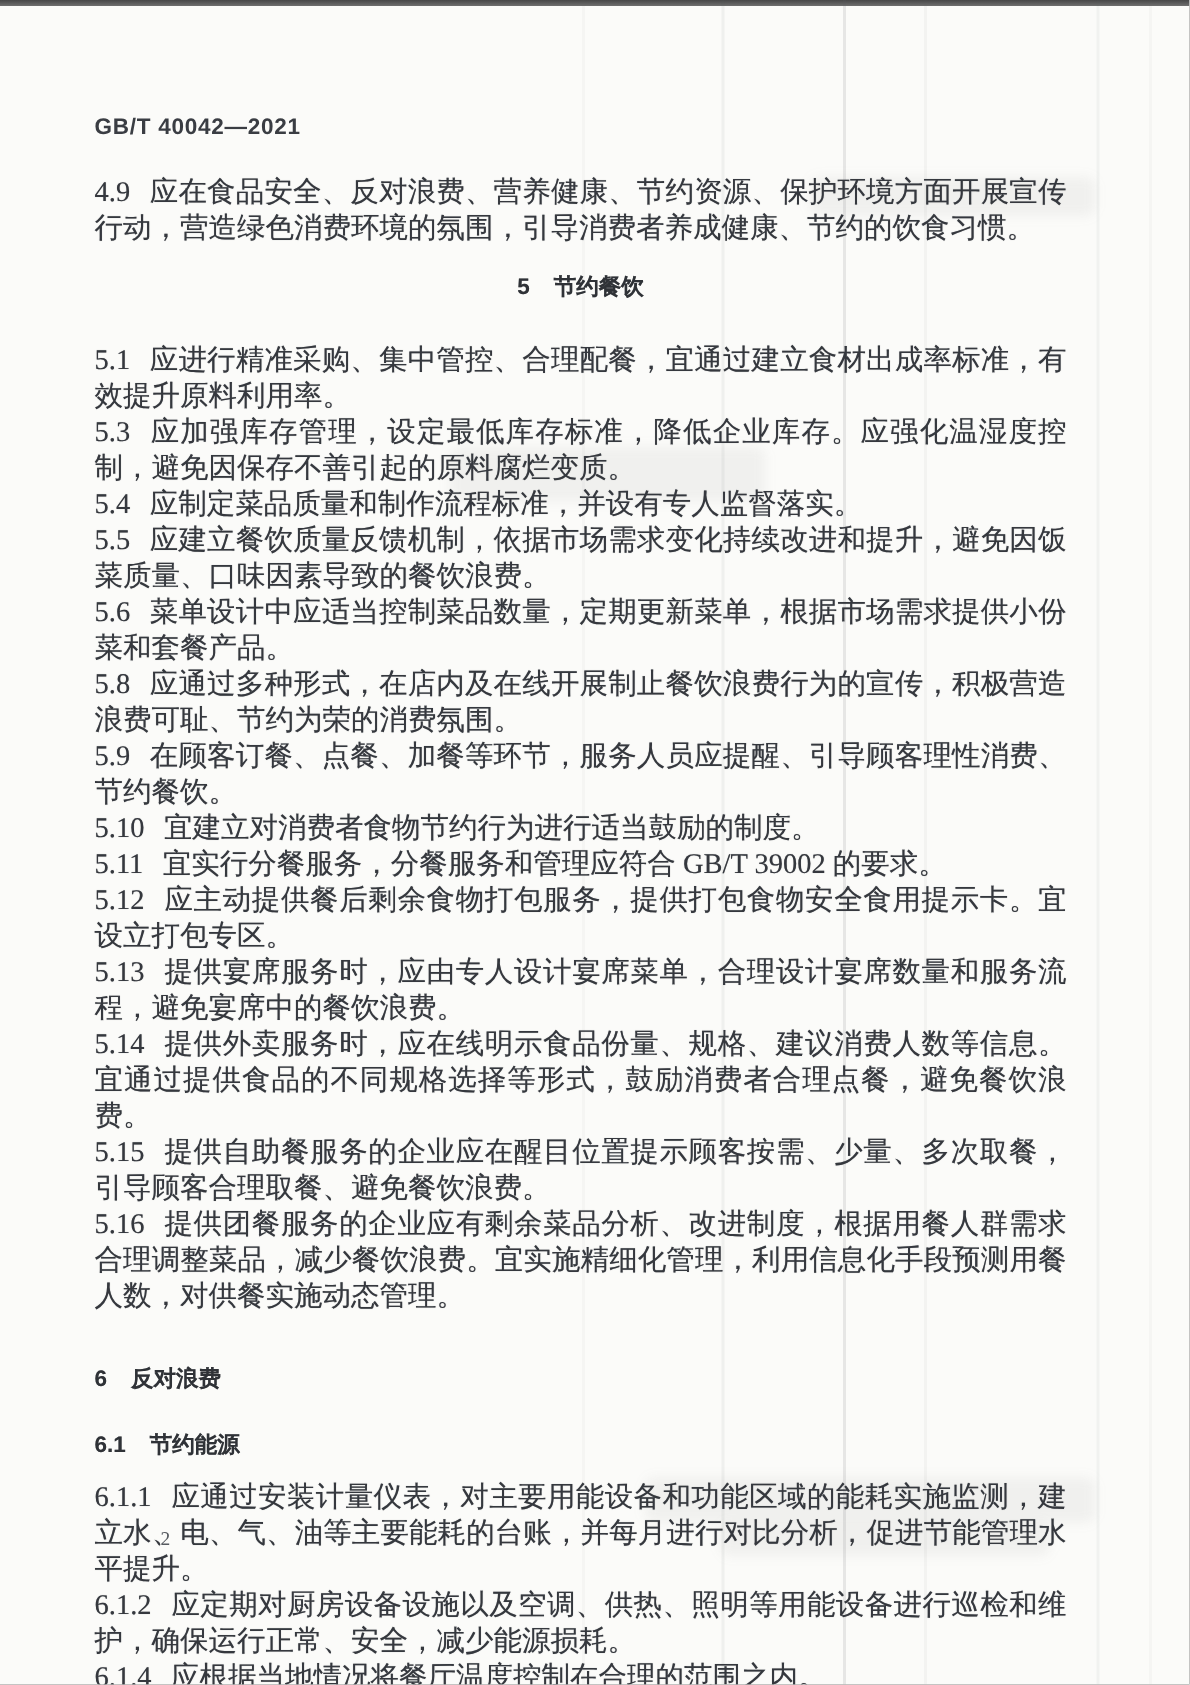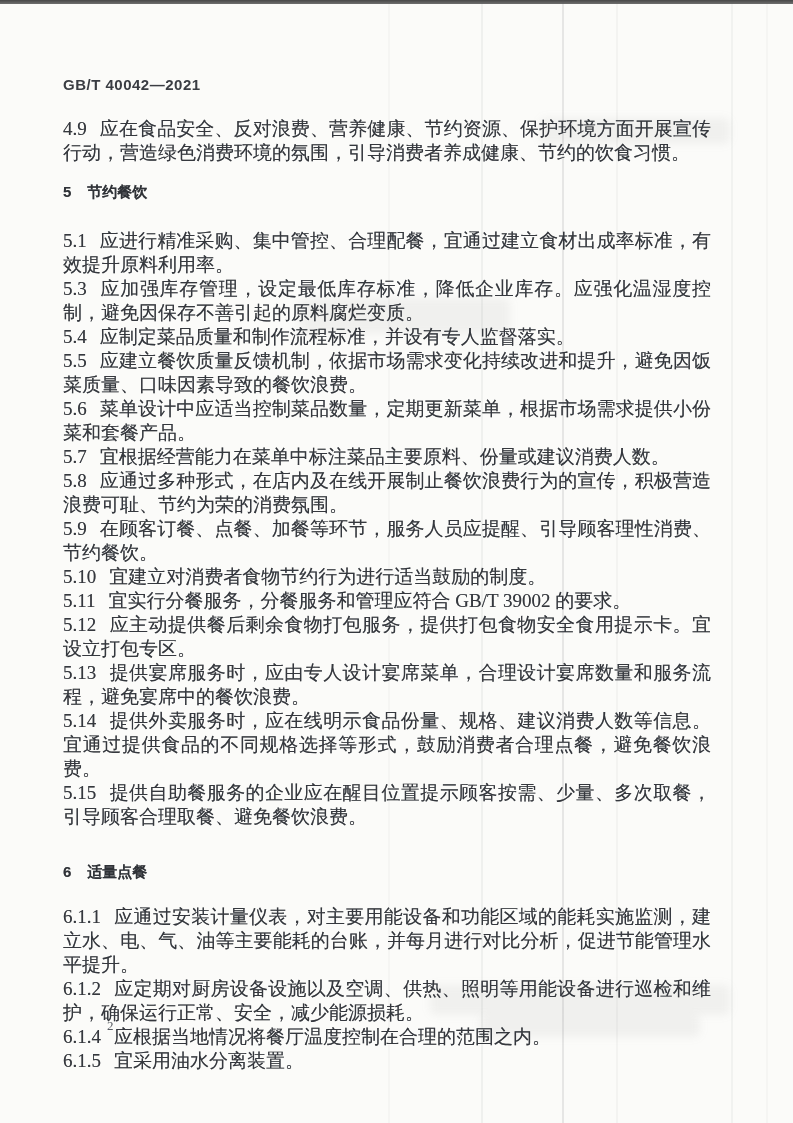--- a/index.html
+++ b/index.html
@@ -49,21 +49,21 @@
   }
   p.clause .num{margin-right:13px;white-space:nowrap;}
   p.heading, p.subheading{
     font-family:"Liberation Sans","DejaVu Sans",sans-serif;
     font-weight:bold;font-size:15px;line-height:22px;
     color:#2f3237;margin:0;
     text-shadow:0 0 0.4px rgba(47,50,55,0.5);
   }
   p.heading .num, p.subheading .num{margin-right:16px;}
   
-  .sp-a{margin-top:16px !important;margin-bottom:26px !important;}   
+  .sp-a{margin-top:16px !important;margin-bottom:26px !important;text-align:center;}   
   .sp-b{margin-top:32px !important;margin-bottom:22px !important;}   
   .sp-c{margin-bottom:12px !important;}                              
   .gap-before{margin-top:20px;}
   .page-number{
     position:absolute;left:107px;top:1018px;
     font-family:"Liberation Serif","DejaVu Serif",serif;
     font-size:13px;color:#565a60;
   }
 </style>
 </head>
@@ -89,32 +89,33 @@
 
     <p class="clause"><span class="num">4.9</span><span class="txt">应在食品安全、反对浪费、营养健康、节约资源、保护环境方面开展宣传行动，营造绿色消费环境的氛围，引导消费者养成健康、节约的饮食习惯。</span></p>
 
     <p class="heading sp-a"><span class="num">5</span><span class="txt">节约餐饮</span></p>
 
     <p class="clause"><span class="num">5.1</span><span class="txt">应进行精准采购、集中管控、合理配餐，宜通过建立食材出成率标准，有效提升原料利用率。</span></p>
     <p class="clause"><span class="num">5.3</span><span class="txt">应加强库存管理，设定最低库存标准，降低企业库存。应强化温湿度控制，避免因保存不善引起的原料腐烂变质。</span></p>
     <p class="clause"><span class="num">5.4</span><span class="txt">应制定菜品质量和制作流程标准，并设有专人监督落实。</span></p>
     <p class="clause"><span class="num">5.5</span><span class="txt">应建立餐饮质量反馈机制，依据市场需求变化持续改进和提升，避免因饭菜质量、口味因素导致的餐饮浪费。</span></p>
     <p class="clause"><span class="num">5.6</span><span class="txt">菜单设计中应适当控制菜品数量，定期更新菜单，根据市场需求提供小份菜和套餐产品。</span></p>
-    <p class="clause"><span class="num">5.7</span><span class="txt">宜根据经营能力在菜单中标注菜品主要原料、份量或建议消费人数。</span></p>
     <p class="clause"><span class="num">5.8</span><span class="txt">应通过多种形式，在店内及在线开展制止餐饮浪费行为的宣传，积极营造浪费可耻、节约为荣的消费氛围。</span></p>
     <p class="clause"><span class="num">5.9</span><span class="txt">在顾客订餐、点餐、加餐等环节，服务人员应提醒、引导顾客理性消费、节约餐饮。</span></p>
     <p class="clause"><span class="num">5.10</span><span class="txt">宜建立对消费者食物节约行为进行适当鼓励的制度。</span></p>
     <p class="clause"><span class="num">5.11</span><span class="txt">宜实行分餐服务，分餐服务和管理应符合 GB/T 39002 的要求。</span></p>
     <p class="clause"><span class="num">5.12</span><span class="txt">应主动提供餐后剩余食物打包服务，提供打包食物安全食用提示卡。宜设立打包专区。</span></p>
     <p class="clause"><span class="num">5.13</span><span class="txt">提供宴席服务时，应由专人设计宴席菜单，合理设计宴席数量和服务流程，避免宴席中的餐饮浪费。</span></p>
     <p class="clause"><span class="num">5.14</span><span class="txt">提供外卖服务时，应在线明示食品份量、规格、建议消费人数等信息。宜通过提供食品的不同规格选择等形式，鼓励消费者合理点餐，避免餐饮浪费。</span></p>
     <p class="clause"><span class="num">5.15</span><span class="txt">提供自助餐服务的企业应在醒目位置提示顾客按需、少量、多次取餐，引导顾客合理取餐、避免餐饮浪费。</span></p>
+    <p class="clause"><span class="num">5.16</span><span class="txt">提供团餐服务的企业应有剩余菜品分析、改进制度，根据用餐人群需求合理调整菜品，减少餐饮浪费。宜实施精细化管理，利用信息化手段预测用餐人数，对供餐实施动态管理。</span></p>
 
-    <p class="heading sp-b"><span class="num">6</span><span class="txt">适量点餐</span></p>
+    <p class="heading sp-b"><span class="num">6</span><span class="txt">反对浪费</span></p>
 
+    <p class="subheading sp-c"><span class="num">6.1</span><span class="txt">节约能源</span></p>
 
     <p class="clause gap-before"><span class="num">6.1.1</span><span class="txt">应通过安装计量仪表，对主要用能设备和功能区域的能耗实施监测，建立水、电、气、油等主要能耗的台账，并每月进行对比分析，促进节能管理水平提升。</span></p>
     <p class="clause"><span class="num">6.1.2</span><span class="txt">应定期对厨房设备设施以及空调、供热、照明等用能设备进行巡检和维护，确保运行正常、安全，减少能源损耗。</span></p>
     <p class="clause"><span class="num">6.1.4</span><span class="txt">应根据当地情况将餐厅温度控制在合理的范围之内。</span></p>
     <p class="clause"><span class="num">6.1.5</span><span class="txt">宜采用油水分离装置。</span></p>
 
   </div>
 
   <div class="page-number">2</div>
 

